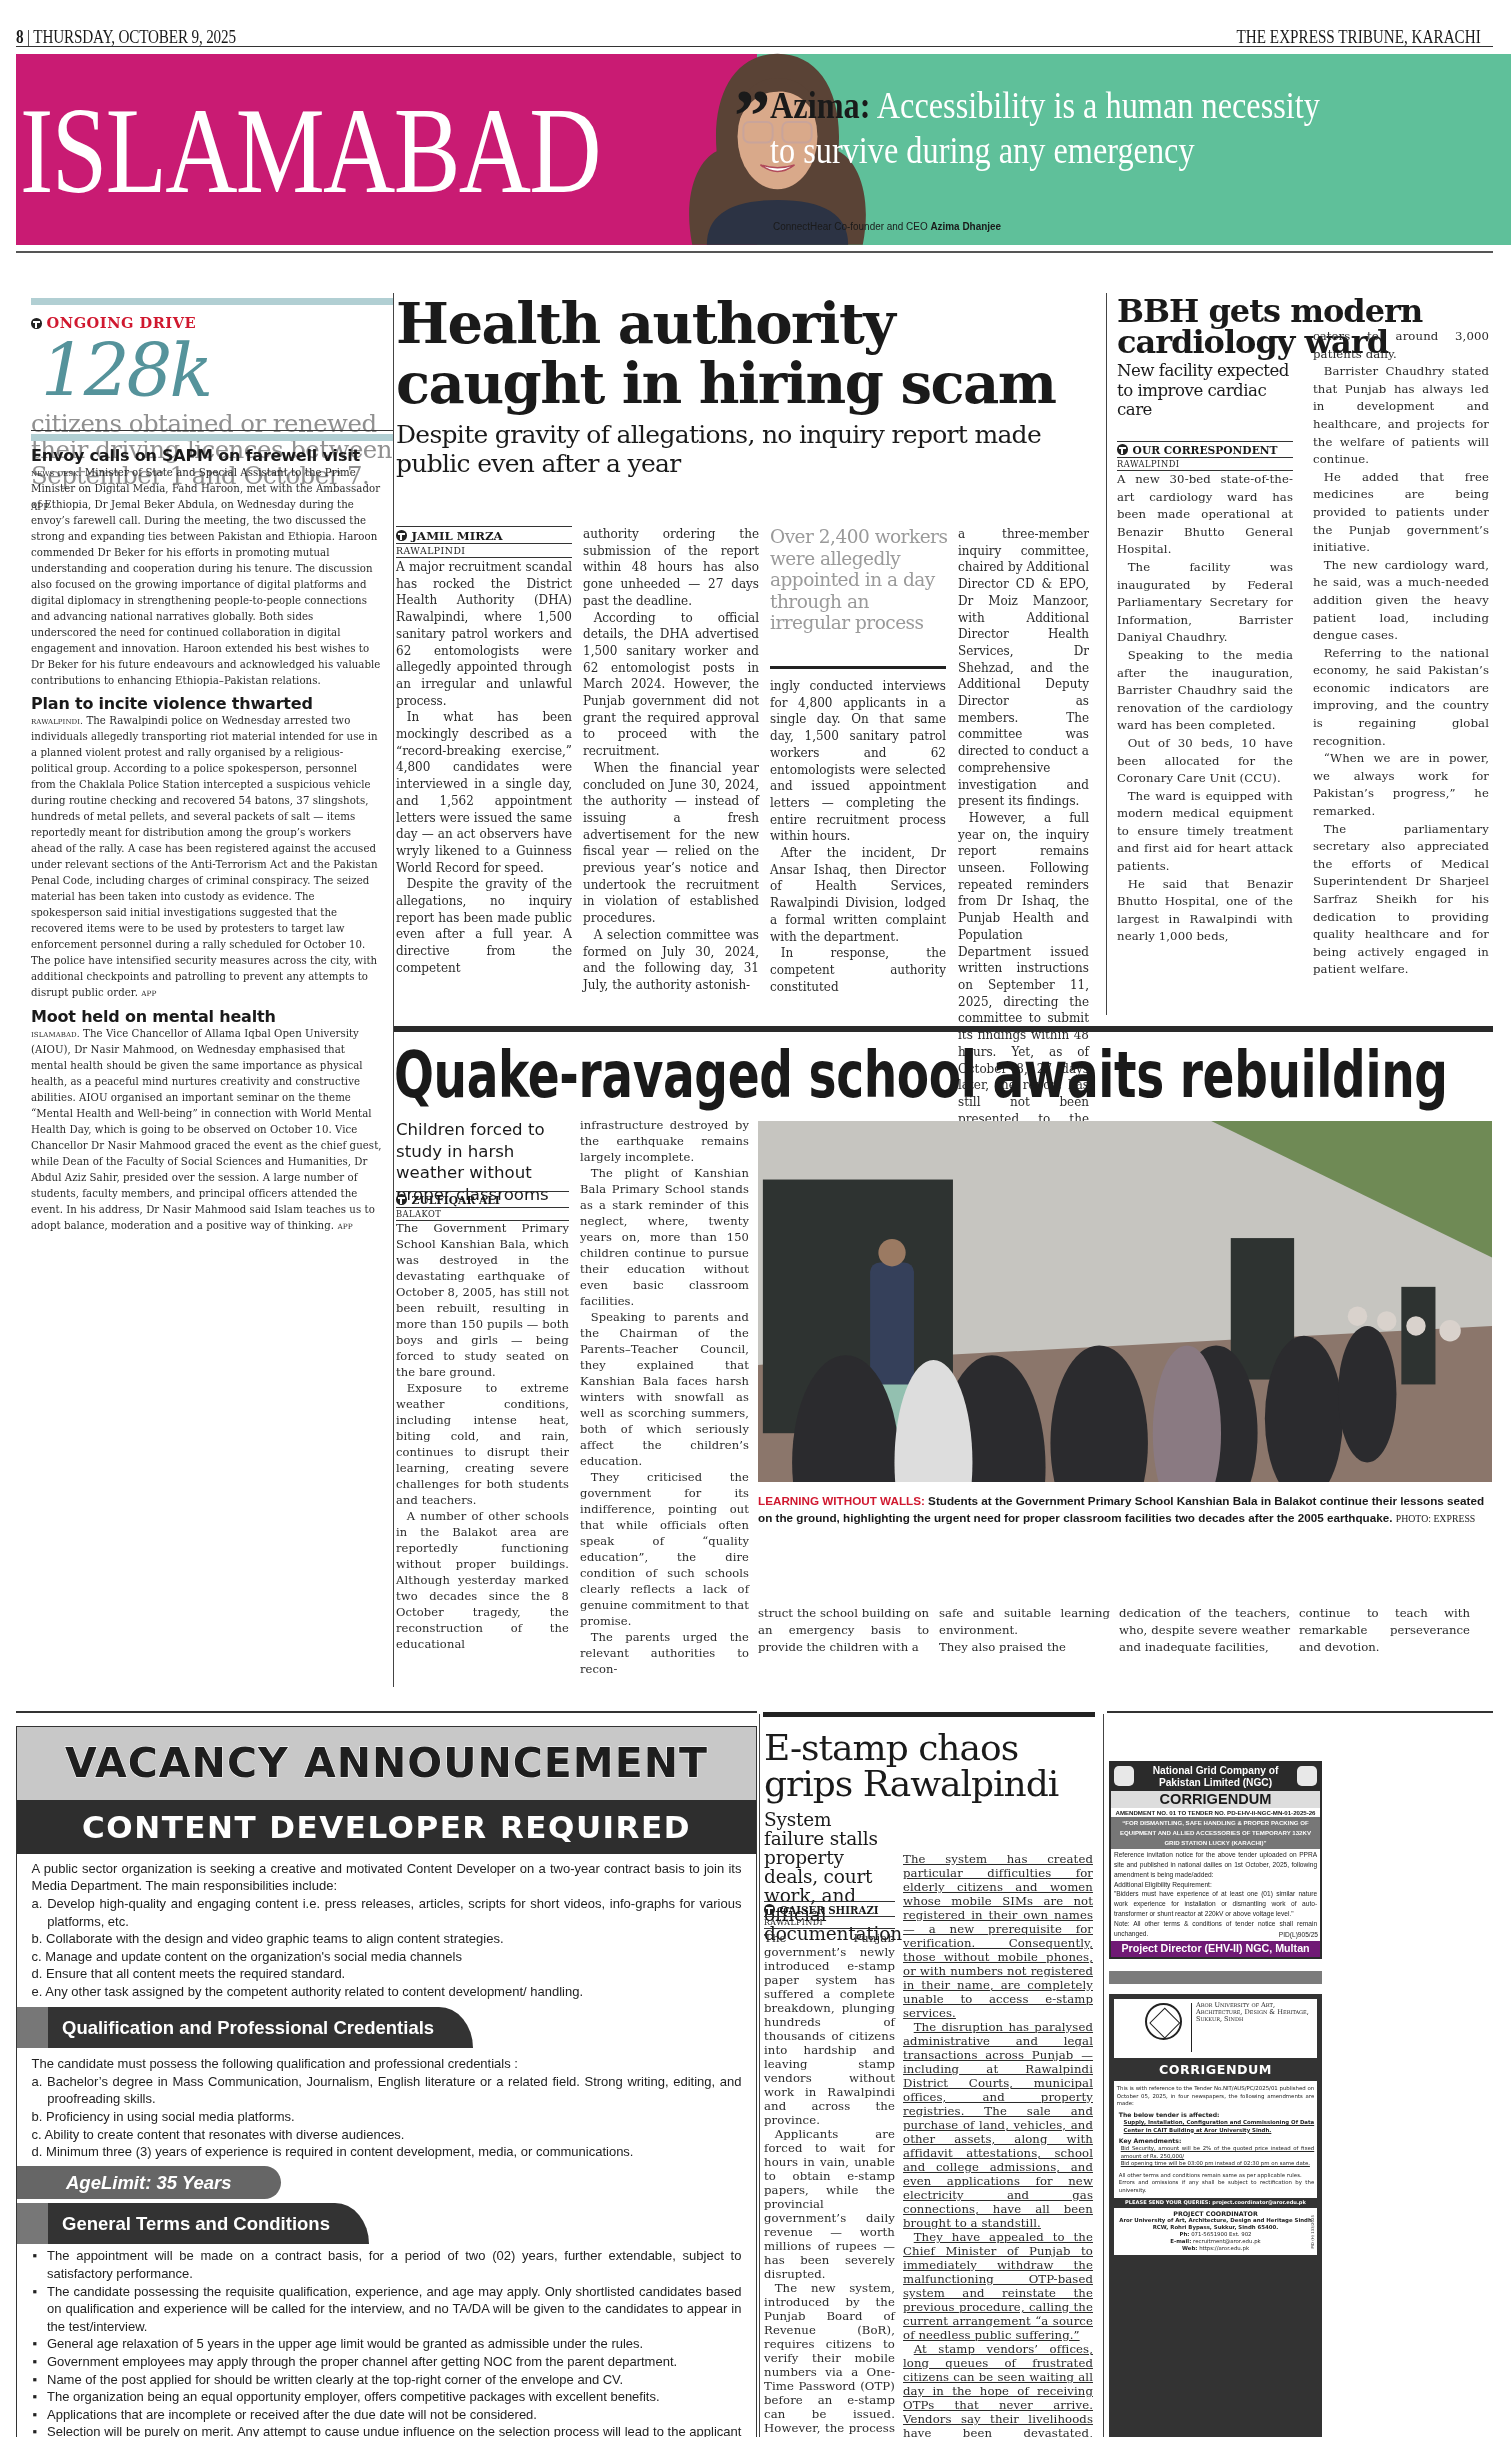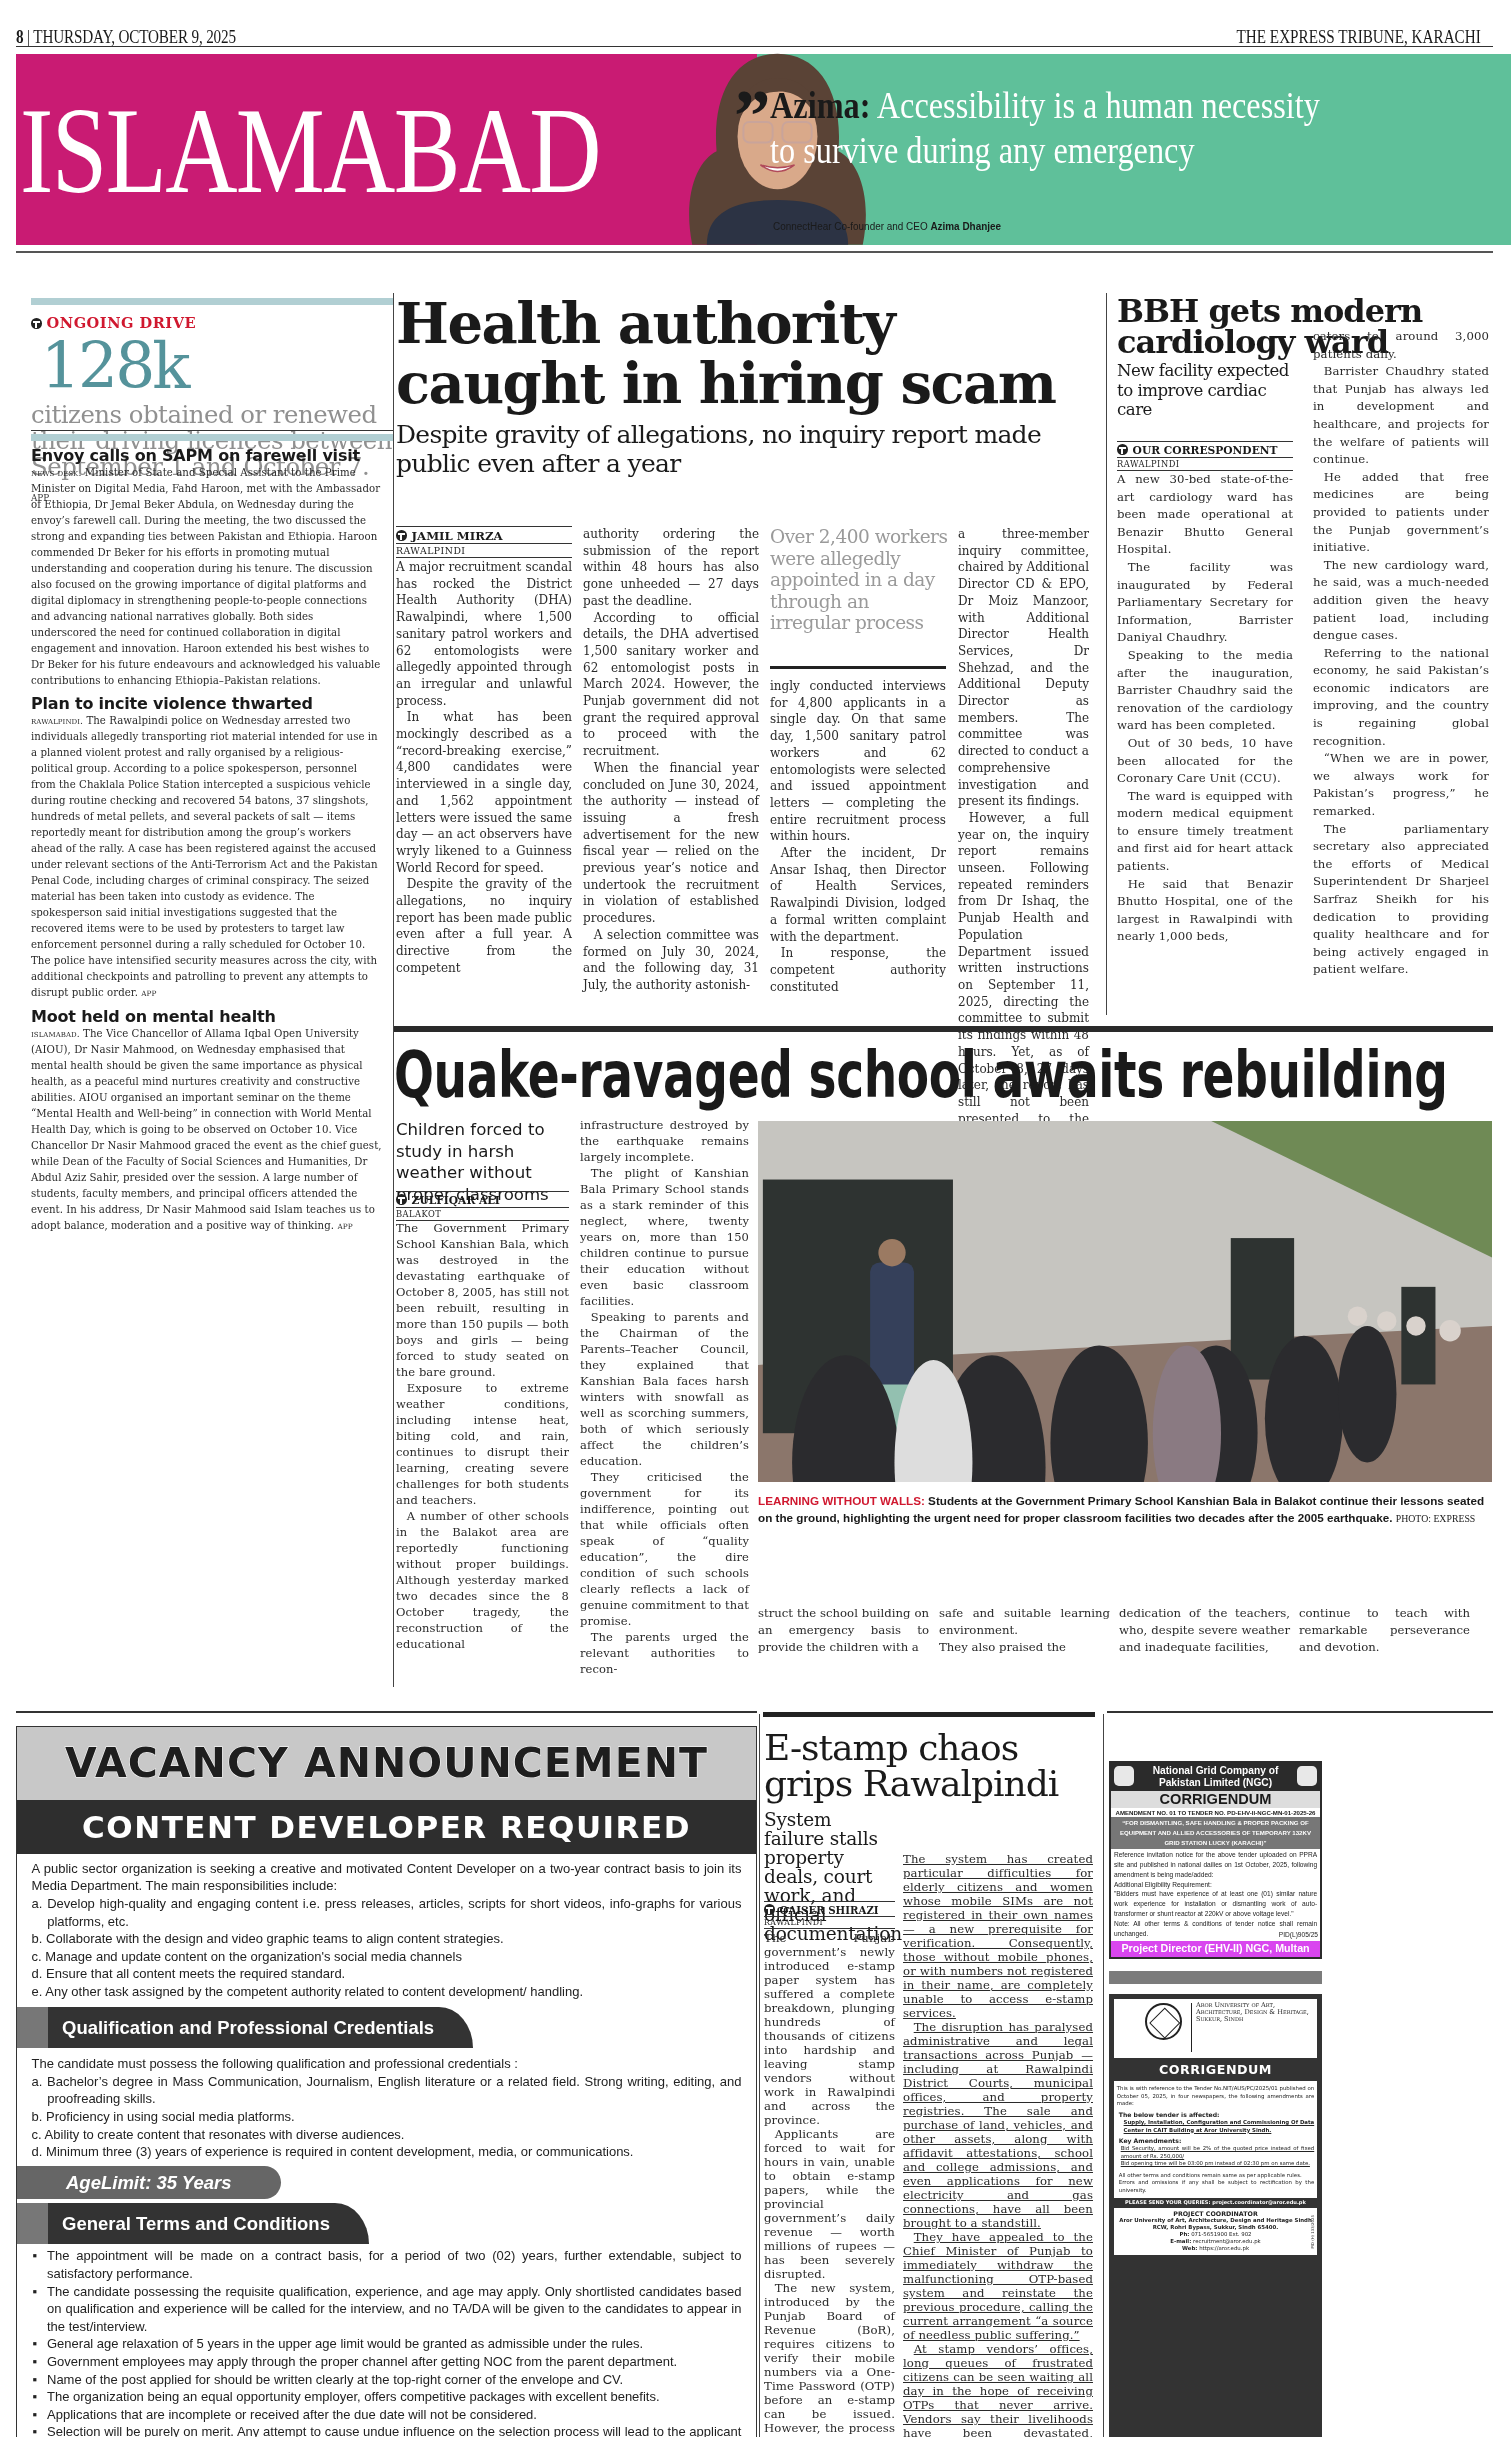--- a/index.html
+++ b/index.html
@@ -25,21 +25,21 @@
   .quote-text .qname { color: #1a1a1a; font-weight: bold; }
   .quote-credit { left: 773px; top: 219px; font-family: "Liberation Sans", sans-serif; font-size: 11.7px; color: #1a1a1a; transform: scaleX(0.85); transform-origin: left; }
   .quote-credit b { font-weight: bold; }
 
   
   .teal-bar { background: #b1cfd3; height: 7.3px; }
   .kicker { font-family: "DejaVu Serif", serif; font-weight: bold; font-size: 14.6px; color: #d0182f; letter-spacing: 0.5px; }
   .t-icon { display: inline-block; width: 10.7px; height: 10.7px; border-radius: 50%; background: #222; position: relative; vertical-align: -1px; margin-right: 4.9px; }
   .t-icon::after { content: ""; position: absolute; left: 2px; top: 2.9px; width: 6.8px; height: 1.5px; background: #fff; }
   .t-icon::before { content: ""; position: absolute; left: 4.4px; top: 2.9px; width: 2px; height: 6.8px; background: #fff; }
-  .bignum { font-family: "DejaVu Serif", serif; font-size: 63px; line-height: 1; color: #55939b; letter-spacing: -2.9px; }
+  .bignum { font-family: "DejaVu Serif", serif; font-size: 72px; line-height: 1; color: #55939b; letter-spacing: -2.9px; font-style: italic; }
   .bigsub { font-family: "DejaVu Serif", serif; font-size: 24.4px; line-height: 26px; color: #909090; letter-spacing: -0.5px; }
   .bigsub small { font-size: 8.8px; color: #333; letter-spacing: 0; }
   .brief-head { font-family: "DejaVu Sans", sans-serif; font-weight: bold; font-size: 16px; color: #1a1a1a; letter-spacing: -0.2px; }
   .brief-body { font-family: "DejaVu Serif", serif; font-size: 10.2px; line-height: 16px; color: #2a2a2a; letter-spacing: 0.05px; }
   .dateline-tag { font-variant: small-caps; font-size: 9.3px; text-transform: lowercase; }
   .srcline { font-size: 7.3px; }
 
   
   .hl-main { font-family: "DejaVu Serif", serif; font-weight: bold; font-size: 56px; line-height: 60px; color: #1a1a1a; letter-spacing: -1.5px; }
   .hl-deck { font-family: "DejaVu Serif", serif; font-size: 25px; line-height: 29px; color: #1a1a1a; letter-spacing: -0.7px; }
@@ -87,21 +87,21 @@
 
   
   .ngc { left: 1109px; top: 1761px; width: 213px; height: 198px; border: 2.9px solid #2b2b2b; background: #fff; }
   .ngc-top { background: #2b2b2b; height: 28px; color: #fff; text-align: center; font-family: "Liberation Sans", sans-serif; font-weight: bold; font-size: 10.2px; line-height: 11.7px; padding-top: 2.4px; position: relative; }
   .ngc-logo { position: absolute; top: 2.9px; width: 20.5px; height: 20.5px; border-radius: 4.9px; background: #e8e8e8; }
   .ngc-corr { background: #ddd; text-align: center; font-family: "Liberation Sans", sans-serif; font-weight: bold; font-size: 14.6px; line-height: 16.6px; color: #1a1a1a; }
   .ngc-amend { text-align: center; font-family: "Liberation Sans", sans-serif; font-weight: bold; font-size: 6.1px; line-height: 9.8px; color: #1a1a1a; background: #fff; }
   .ngc-grey { background: #777; color: #fff; text-align: center; font-family: "Liberation Sans", sans-serif; font-weight: bold; font-size: 6.1px; line-height: 9.8px; padding: 1px 2px; }
   .ngc-body { font-family: "Liberation Sans", sans-serif; font-size: 6.6px; line-height: 9.8px; color: #222; padding: 1.5px 2.9px 0; text-align: justify; position: relative; }
   .ngc-body .pid { position: absolute; right: 2px; bottom: -1px; }
-  .ngc-foot { background: #d946ef; color: #fff; text-align: center; font-family: "Liberation Sans", sans-serif; font-weight: bold; font-size: 10.7px; line-height: 15.6px; margin-top: 2.9px; }
+  .ngc-foot { background: #701a75; color: #fff; text-align: center; font-family: "Liberation Sans", sans-serif; font-weight: bold; font-size: 10.7px; line-height: 15.6px; margin-top: 2.9px; }
   .ngc-spacer { left: 1109px; top: 1971px; width: 213px; height: 12.7px; background: #7b7b7b; }
 
   
   .aror { left: 1109px; top: 1994px; width: 213px; height: 648px; background: #333; padding: 4.9px 4.9px; }
   .aror-hdr { background: #fff; height: 59px; position: relative; }
   .aror-seal { position: absolute; left: 31px; top: 3.9px; width: 37px; height: 37px; border-radius: 50%; border: 2px solid #222; background: #fff; }
   .aror-seal::after { content: ""; position: absolute; left: 6.8px; top: 6.8px; width: 19.5px; height: 19.5px; border: 1.5px solid #222; transform: rotate(45deg); }
   .aror-divider { position: absolute; left: 77px; top: 3.9px; width: 1px; height: 49px; background: #222; }
   .aror-name { position: absolute; left: 82px; top: 2.9px; font-family: "DejaVu Serif", serif; font-variant: small-caps; font-size: 6.6px; line-height: 7.3px; color: #222; }
   .aror-corr { text-align: center; color: #fff; font-family: "DejaVu Sans", sans-serif; font-weight: bold; font-size: 12.7px; line-height: 23.4px; letter-spacing: 0.5px; }

